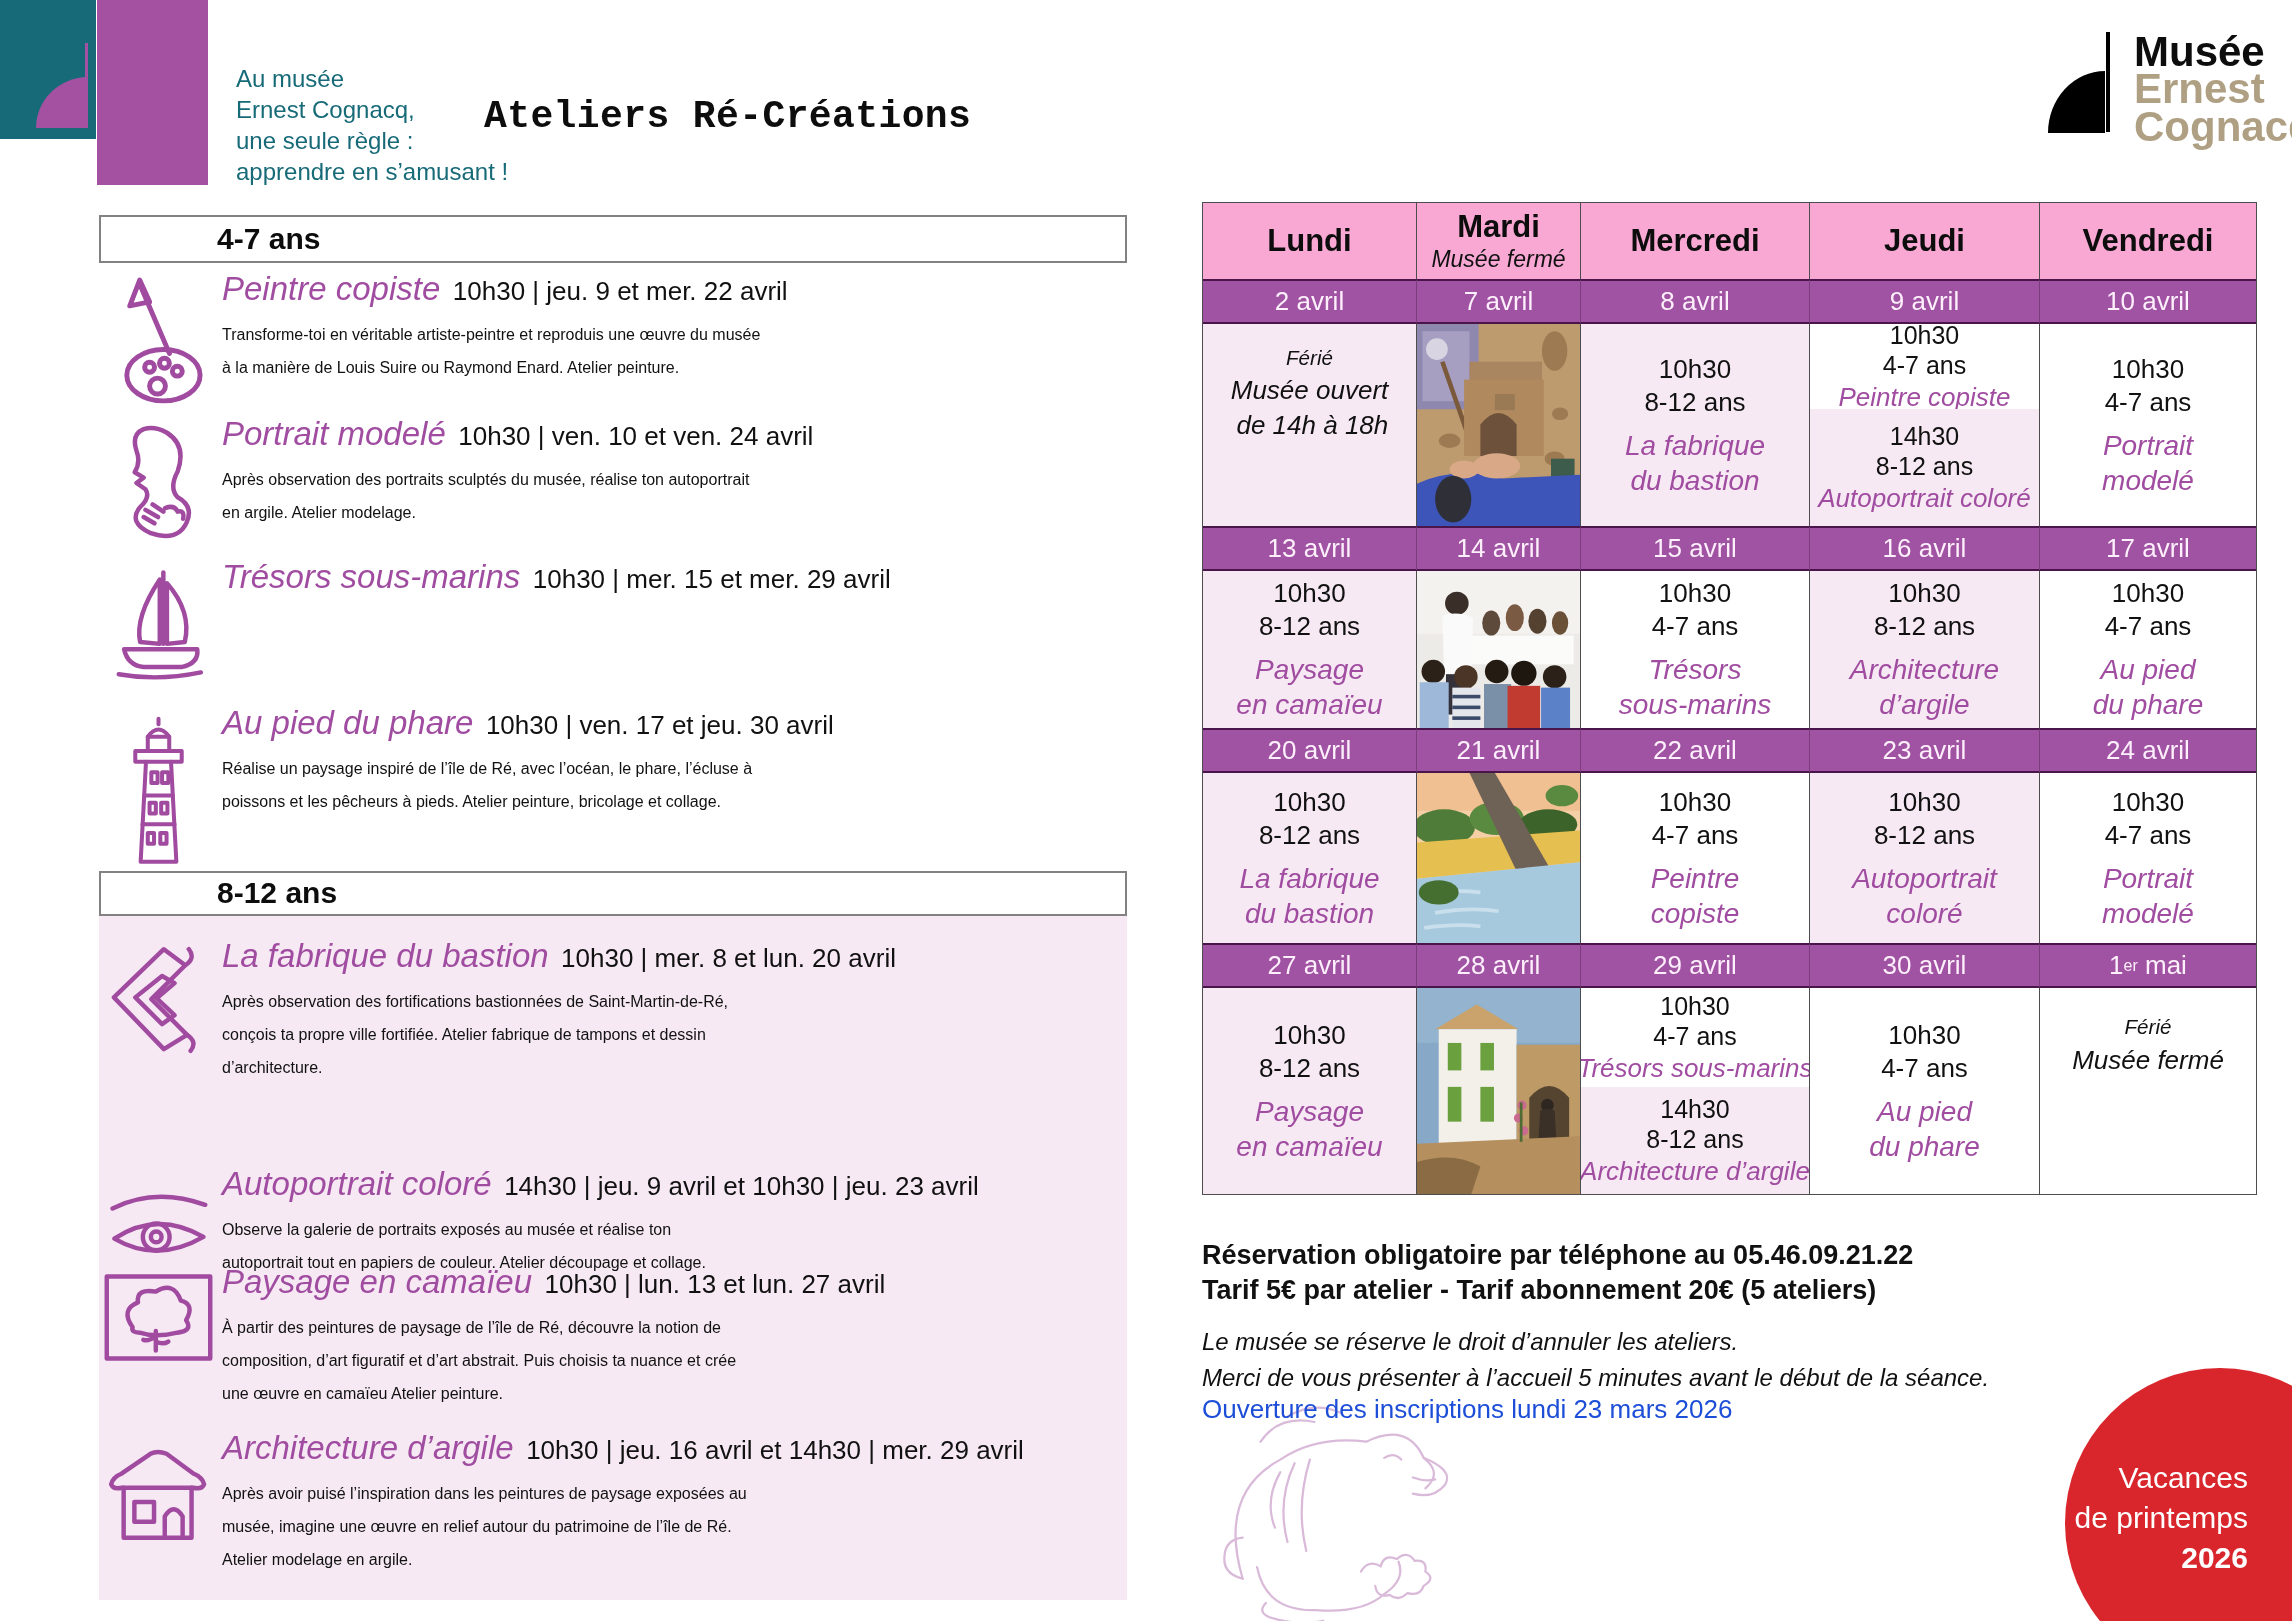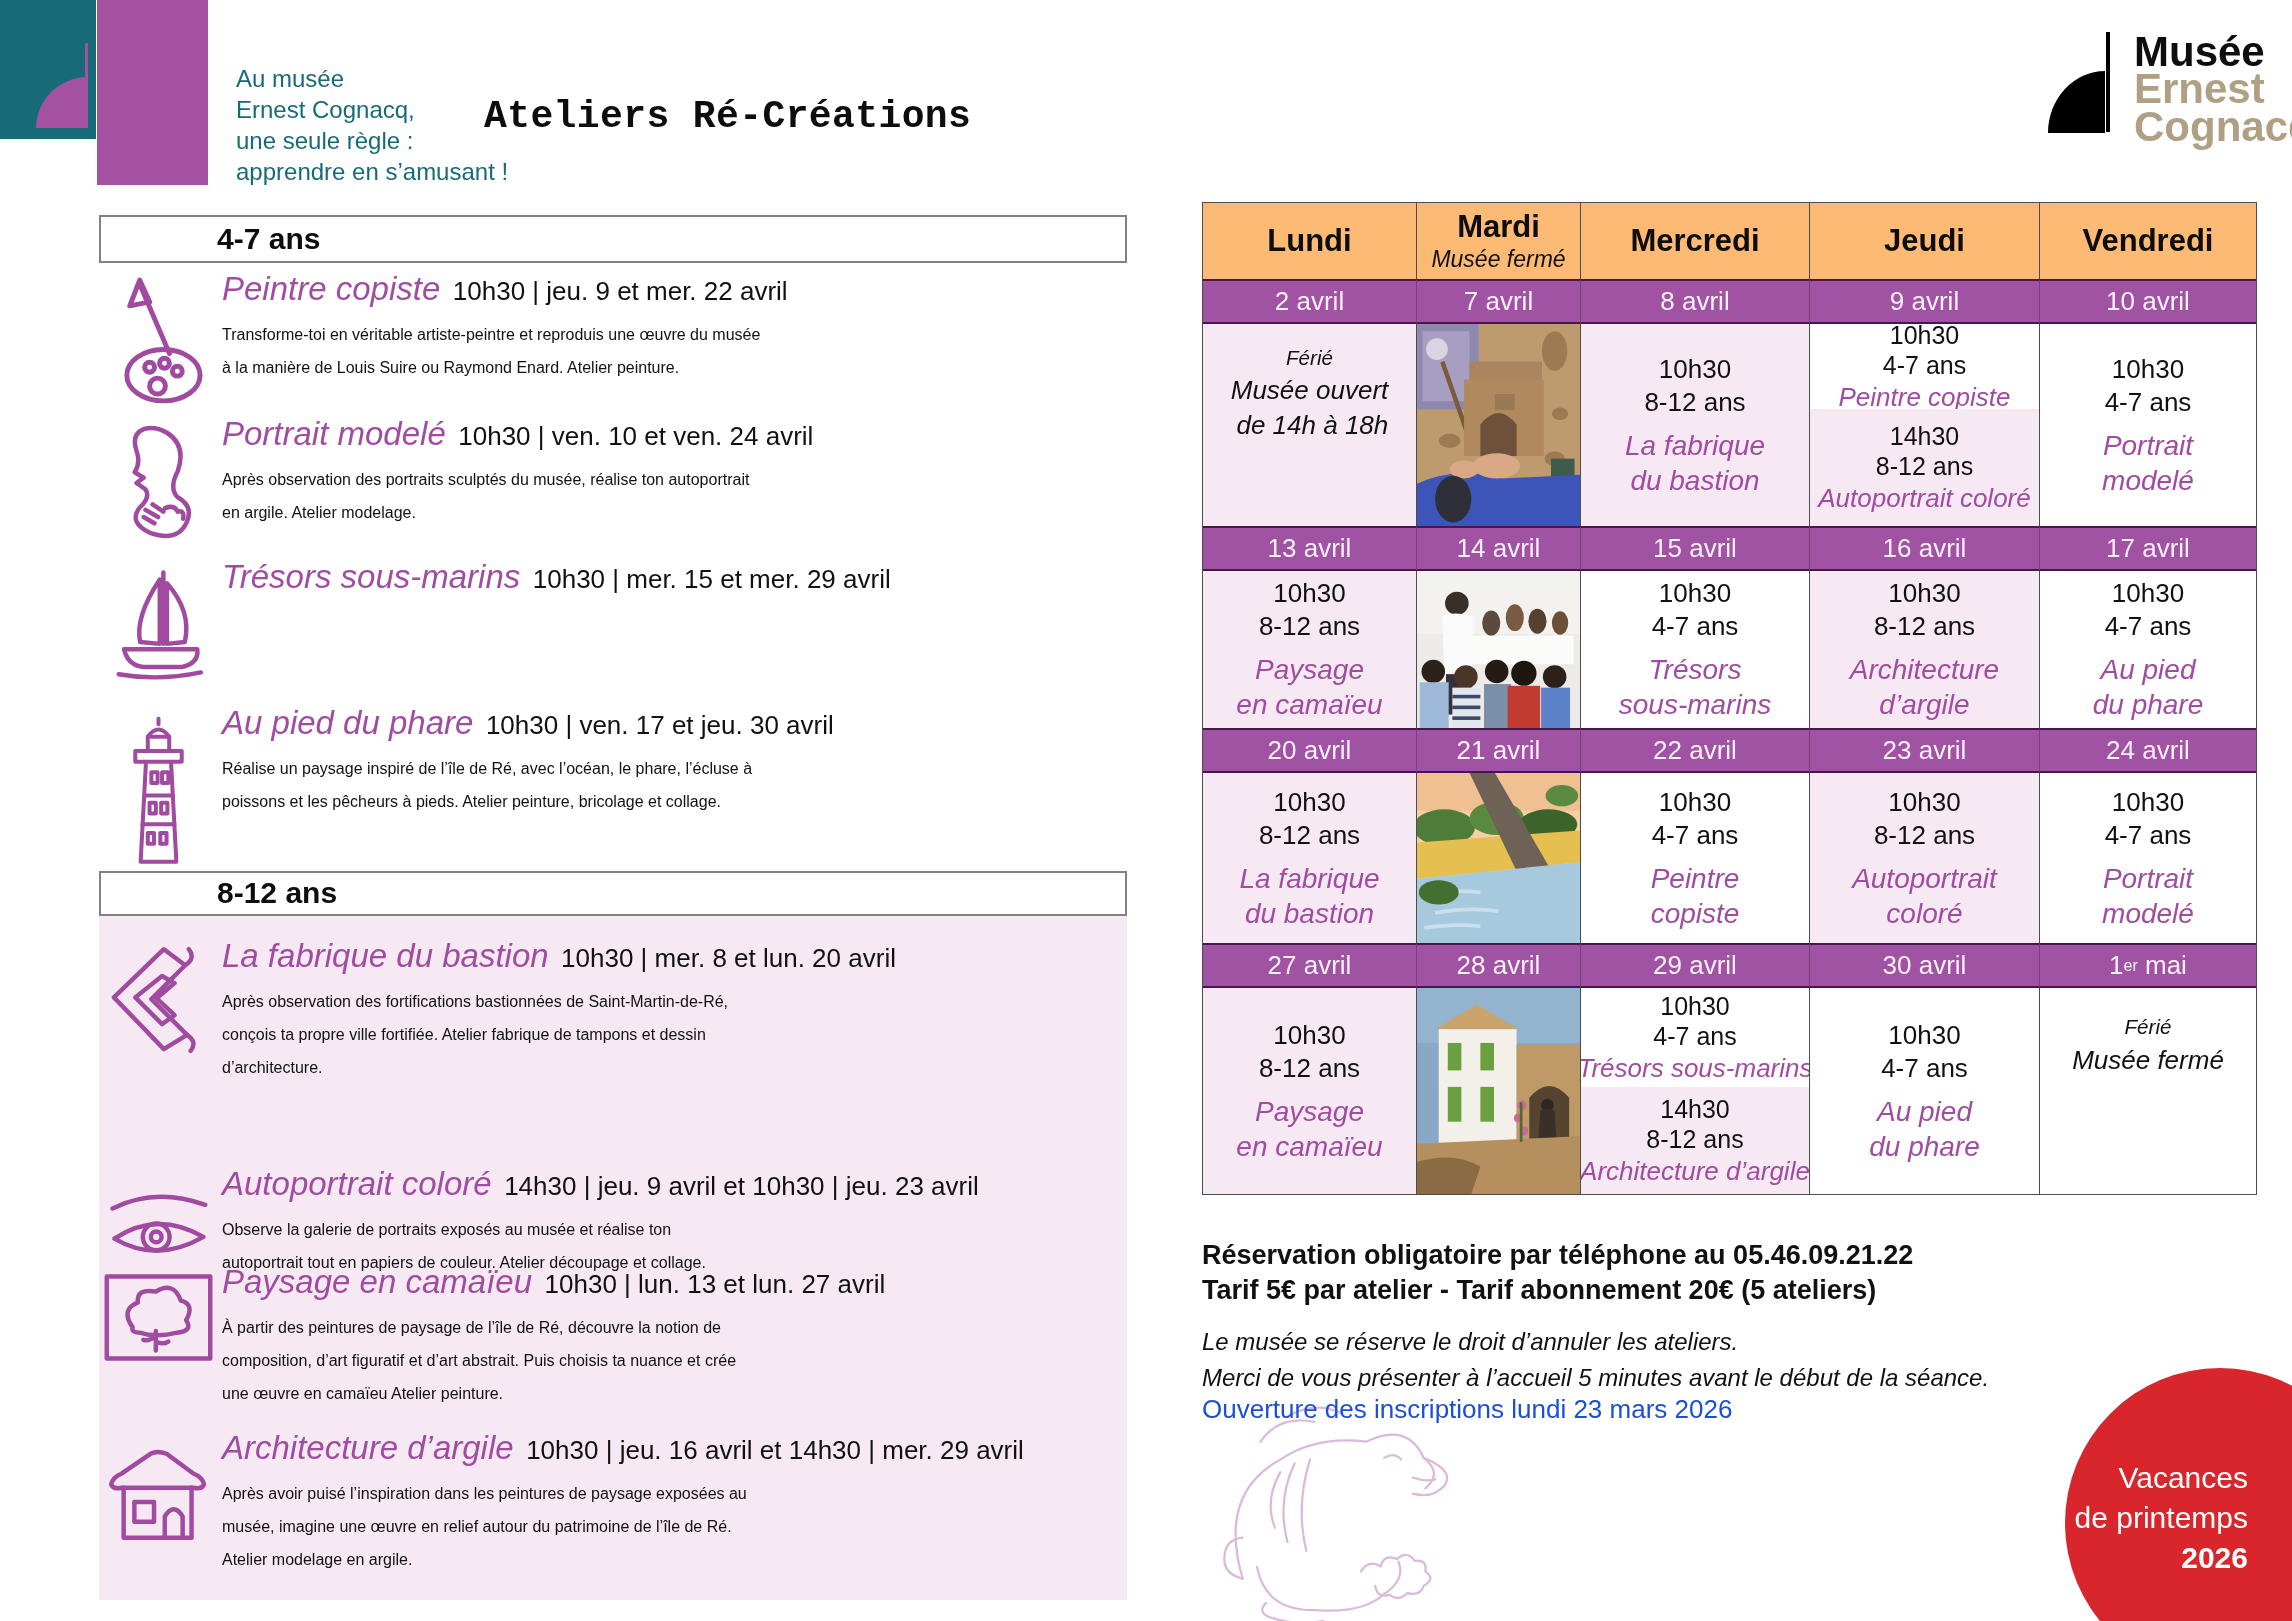--- a/index.html
+++ b/index.html
@@ -34,21 +34,21 @@
   .e-title{font-size:33px;font-style:italic;color:#A04CA0;}
   .e-sched{font-size:26px;color:#111;margin-left:12.5px;}
   .e-desc{font-size:16px;line-height:33px;color:#111;white-space:pre-line;margin-top:9.9px;}
   .icon-stroke{stroke:#A14BA0;fill:none;stroke-linecap:round;stroke-linejoin:round;}
   
   .cal{left:1202px;top:202px;width:1053px;border:1.8px solid #4d4d4d;display:grid;
        grid-template-columns:214px 164px 229px 230px 216px;
        grid-template-rows:76px 45px 202px 45px 157px 45px 170px 45px 206px;background:#fff;}
   .c{border-right:1.8px solid #4d4d4d;box-sizing:border-box;position:relative;overflow:hidden;}
   .c.last{border-right:none;}
-  .day{display:flex;flex-direction:column;align-items:center;justify-content:center;background:#fdba74;}
+  .day{display:flex;flex-direction:column;align-items:center;justify-content:center;background:#f9a8d4;}
   .dname{font-size:31px;font-weight:bold;color:#0d0d0d;}
   .dnote{font-size:23px;font-style:italic;margin-top:0.9px;}
   .dateband{background:#A053A2;border-top:2.7px solid #4a154a;border-bottom:2.7px solid #4a154a;
             border-right-color:#7a3f7a;color:#fdeffb;font-size:26px;
             display:flex;align-items:center;justify-content:center;}
   .bg-pink{background:#F6E9F3;} .bg-white{background:#fff;}
   .wcell{display:flex;flex-direction:column;align-items:center;justify-content:center;text-align:center;}
   .time,.age{font-size:26px;line-height:33px;color:#111;}
   .wtitle{font-size:28px;font-style:italic;color:#A04CA0;line-height:35px;margin-top:9px;white-space:pre-line;}
   .ncell{display:flex;flex-direction:column;align-items:center;text-align:right;padding-top:21.5px;}

